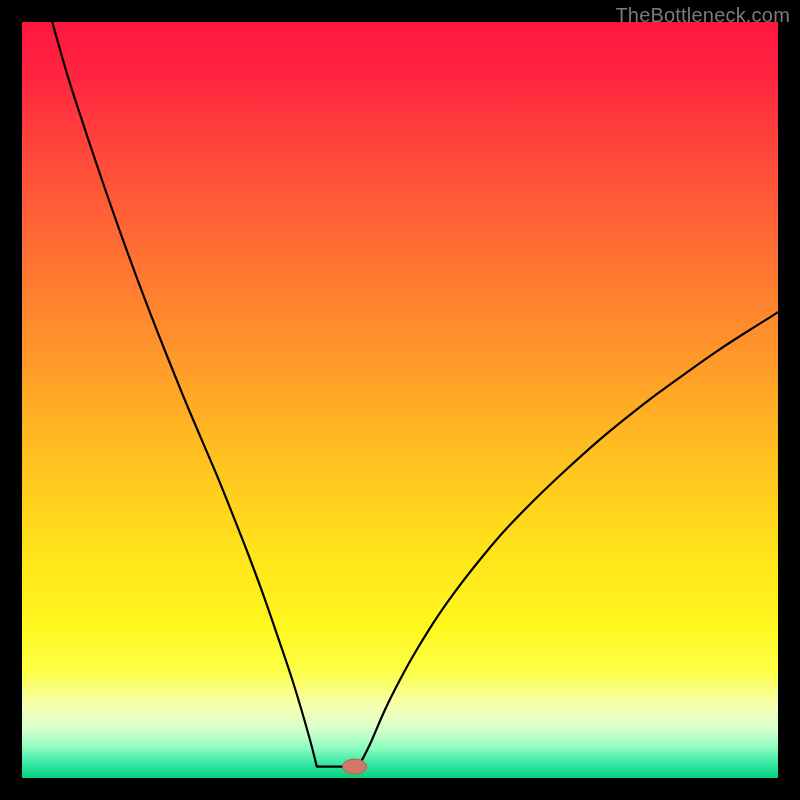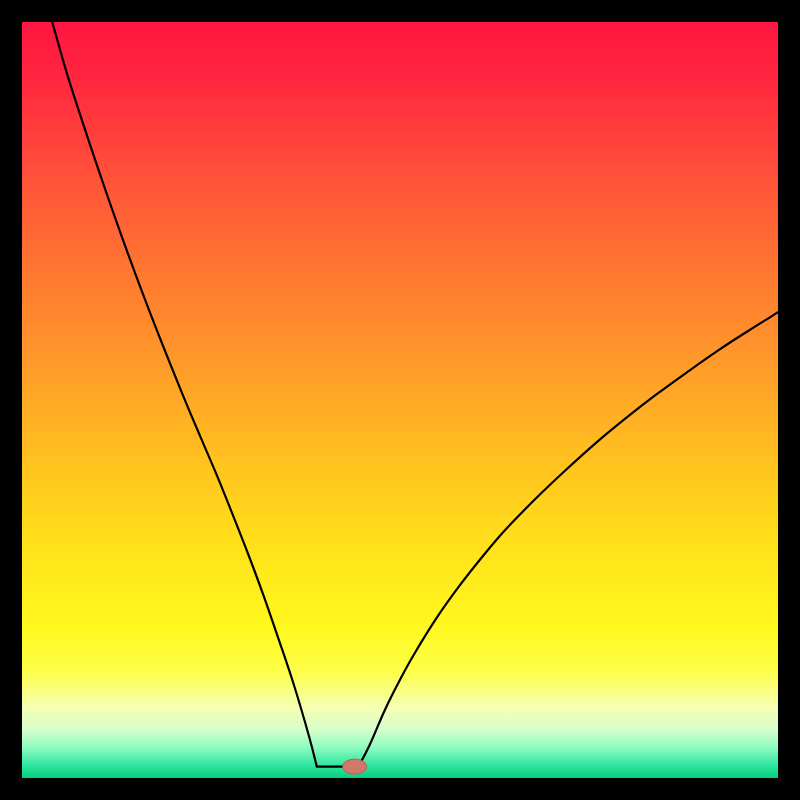--- a/index.html
+++ b/index.html
@@ -74,13 +74,14 @@
             <stop offset="100.00%" stop-color="#04cf7f"></stop>
           </linearGradient>
       </defs>
       <rect x="0" y="0" width="100" height="100" fill="url(#bg-grad)"></rect>
     </svg>
     <svg class="curve-layer" viewBox="0 0 100 100" preserveAspectRatio="none">
       <path id="bottleneck-curve" fill="none" stroke="#000000" stroke-width="2.2" stroke-linejoin="round" stroke-linecap="round" vector-effect="non-scaling-stroke" d="M 4.000 0.000 C 4.360 1.260, 5.280 4.624, 6.000 7.000 C 6.720 9.376, 7.280 11.004, 8.000 13.200 C 8.720 15.396, 9.280 17.076, 10.000 19.200 C 10.720 21.324, 11.280 22.948, 12.000 25.000 C 12.720 27.052, 13.280 28.620, 14.000 30.600 C 14.720 32.580, 15.280 34.092, 16.000 36.000 C 16.720 37.908, 17.280 39.364, 18.000 41.200 C 18.720 43.036, 19.280 44.418, 20.000 46.200 C 20.720 47.982, 21.280 49.372, 22.000 51.100 C 22.720 52.828, 23.280 54.108, 24.000 55.800 C 24.720 57.492, 25.280 58.754, 26.000 60.500 C 26.720 62.246, 27.280 63.682, 28.000 65.500 C 28.720 67.318, 29.280 68.710, 30.000 70.600 C 30.720 72.490, 31.280 73.984, 32.000 76.000 C 32.720 78.016, 33.280 79.676, 34.000 81.800 C 34.720 83.924, 35.280 85.496, 36.000 87.800 C 36.720 90.104, 37.460 92.674, 38.000 94.600 C 38.540 96.526, 38.820 97.798, 39.000 98.500 L 39.000 98.500 L 44.500 98.500 L 44.500 98.500 44.500 98.500 C 44.770 97.978, 45.370 96.950, 46.000 95.600 C 46.630 94.250, 47.280 92.548, 48.000 91.000 C 48.720 89.452, 49.280 88.368, 50.000 87.000 C 50.720 85.632, 51.100 84.912, 52.000 83.400 C 52.900 81.888, 53.920 80.220, 55.000 78.600 C 56.080 76.980, 56.920 75.840, 58.000 74.400 C 59.080 72.960, 59.920 71.914, 61.000 70.600 C 62.080 69.286, 62.740 68.468, 64.000 67.100 C 65.260 65.732, 66.560 64.422, 68.000 63.000 C 69.440 61.578, 70.560 60.532, 72.000 59.200 C 73.440 57.868, 74.560 56.842, 76.000 55.600 C 77.440 54.358, 78.560 53.452, 80.000 52.300 C 81.440 51.148, 82.560 50.280, 84.000 49.200 C 85.440 48.120, 86.560 47.326, 88.000 46.300 C 89.440 45.274, 90.560 44.472, 92.000 43.500 C 93.440 42.528, 94.560 41.818, 96.000 40.900 C 97.440 39.982, 99.280 38.850, 100.000 38.400"></path>
       <ellipse id="marker-dot" fill="#cf7a68" stroke="#b75c4a" stroke-width="0.12" cx="44.000" cy="98.500" rx="1.6" ry="1"></ellipse>
     </svg>
   </div>
+  <div class="watermark">TheBottleneck.com</div>
 </div>
 
 </body></html>

